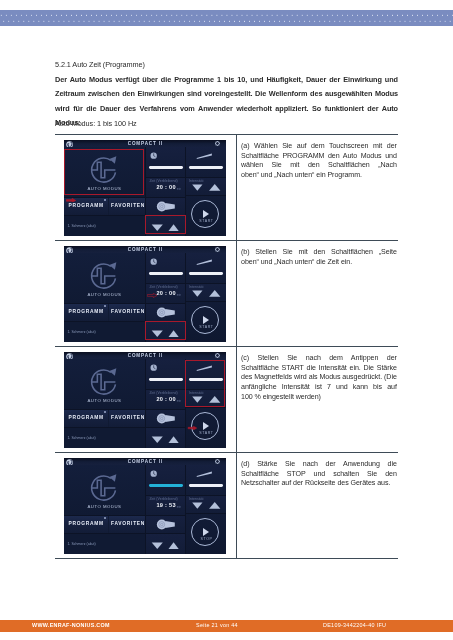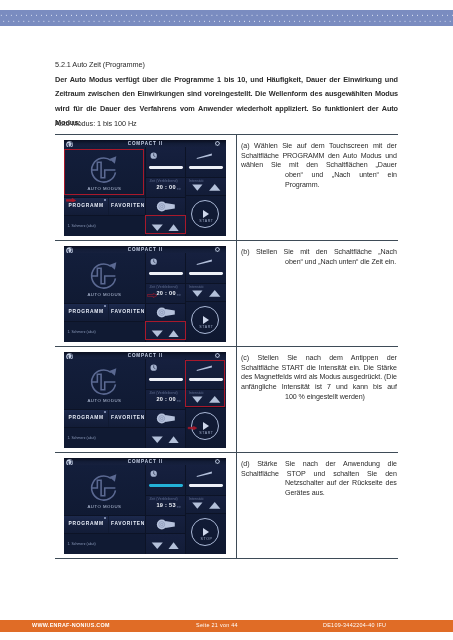--- a/index.html
+++ b/index.html
@@ -22,21 +22,21 @@
      letter-spacing:-0.08px;color:#2b2b2b;text-align:justify;font-weight:bold;}
   #body-paragraph-2{position:absolute;left:55px;top:118.6px;font-size:7.3px;line-height:10px;letter-spacing:-0.08px;color:#2b2b2b;}
 
   
   #steps-table{position:absolute;left:55px;top:134px;width:343px;border-collapse:collapse;table-layout:fixed;}
   #steps-table td{padding:0;vertical-align:top;border-top:1px solid #3e4b57;}
   #steps-table tr:last-child td{border-bottom:1px solid #3e4b57;}
   #steps-table td.shot{width:181px;height:105px;position:relative;border-right:1px solid #3e4b57;}
   #steps-table td.desc{padding:7.2px 1.2px 0 4px;font-size:7.1px;line-height:9.6px;letter-spacing:-0.07px;color:#2b2b2b;}
   .dline{text-align:justify;text-align-last:justify;white-space:pre-wrap;height:9.6px;}
-  .dline.last{text-align-last:left;margin-left:44px;}
+  .dline.last{text-align-last:left;}
 
   
   #footer-bar{position:absolute;left:0;top:620px;width:453px;height:11.5px;background:#e06c26;}
   #footer-bar span{position:absolute;top:2.3px;font-size:5.4px;color:#fff;letter-spacing:.055em;white-space:nowrap;}
   #footer-left{left:32px;font-weight:bold;}
   #footer-center{left:196px;}
   #footer-right{left:323px;}
 
   
   .dev{position:absolute;left:9px;top:5.1px;width:162px;height:96px;overflow:hidden;transform:translateZ(0);
@@ -222,21 +222,21 @@
               <svg viewBox="0 0 40 18" width="10" height="4.8">
                 <path d="M1 5.6 H24.5 V0.8 L39 9 L24.5 17.2 V12.4 H1 Z" fill="#a8192b" stroke="#a8192b" stroke-width="2.4" stroke-linejoin="miter"></path>
               </svg>
             </div>
             <div class="redbox" style="left: 81px; top: 74.5px; width: 41.1px; height: 19.9px; border-color: rgb(168, 25, 43);"></div>
           </div>
 </td>
         <td class="desc">
           <div class="dline">(a) Wählen Sie auf dem Touchscreen mit der</div>
           <div class="dline">Schaltfläche PROGRAMM den Auto Modus und</div>
-          <div class="dline">wählen Sie mit den Schaltflächen „Dauer</div>
+          <div class="dline">wählen Sie mit den Schaltflächen „Nach</div>
           <div class="dline last">oben“ und „Nach unten“ ein Programm.</div>
         </td>
       </tr>
       <tr>
         <td class="shot">
 <div class="dev">
   <div class="topbar"></div>
   <svg class="globe" viewBox="0 0 20 20">
     <circle cx="10" cy="10" r="9.4" fill="#c4cfe2"></circle>
     <path d="M2.4 6.0c1.6.5 2.1 1.9 3.6 1.7 1.2-.2 1.1-1.8 2.3-1.9 1.0-.1 1.1 1.1.6 1.8-.6.8-2.0.7-2.2 1.7-.2 1.0 1.3 1.3 1.5 2.3.2 1.0-.6 1.9-.2 2.8.3.8 1.5 1.0 1.7 1.9.1.5-.2 1.0-.5 1.4-1.6-.5-3.1-1.5-4.1-2.9C3.8 12.7 3.2 10.6 3.4 8.5c.0-.9.3-1.7.6-2.5z" fill="#2a3556"></path>
@@ -342,21 +342,21 @@
   <div class="hline" style="left:121.4px;top:54.9px;width:40.6px"></div>
 <div class="redarrow" style="left: 82.9px; top: 47px; width: 10.3px; height: 4.9px;">
               <svg viewBox="0 0 40 18" width="10.3" height="4.9">
                 <path d="M1 5.6 H24.5 V0.8 L39 9 L24.5 17.2 V12.4 H1 Z" fill="none" stroke="#a8192b" stroke-width="2.4" stroke-linejoin="miter"></path>
               </svg>
             </div>
             <div class="redbox" style="left: 81px; top: 74.5px; width: 41.1px; height: 19.9px; border-color: rgb(168, 25, 43);"></div>
           </div>
 </td>
         <td class="desc">
-          <div class="dline">(b) Stellen Sie mit den Schaltfläche „Nach</div>
+          <div class="dline">(b) Stellen Sie mit den Schaltflächen „Seite</div>
           <div class="dline last">oben“ und „Nach unten“ die Zeit ein.</div>
         </td>
       </tr>
       <tr>
         <td class="shot">
 <div class="dev">
   <div class="topbar"></div>
   <svg class="globe" viewBox="0 0 20 20">
     <circle cx="10" cy="10" r="9.4" fill="#c4cfe2"></circle>
     <path d="M2.4 6.0c1.6.5 2.1 1.9 3.6 1.7 1.2-.2 1.1-1.8 2.3-1.9 1.0-.1 1.1 1.1.6 1.8-.6.8-2.0.7-2.2 1.7-.2 1.0 1.3 1.3 1.5 2.3.2 1.0-.6 1.9-.2 2.8.3.8 1.5 1.0 1.7 1.9.1.5-.2 1.0-.5 1.4-1.6-.5-3.1-1.5-4.1-2.9C3.8 12.7 3.2 10.6 3.4 8.5c.0-.9.3-1.7.6-2.5z" fill="#2a3556"></path>

